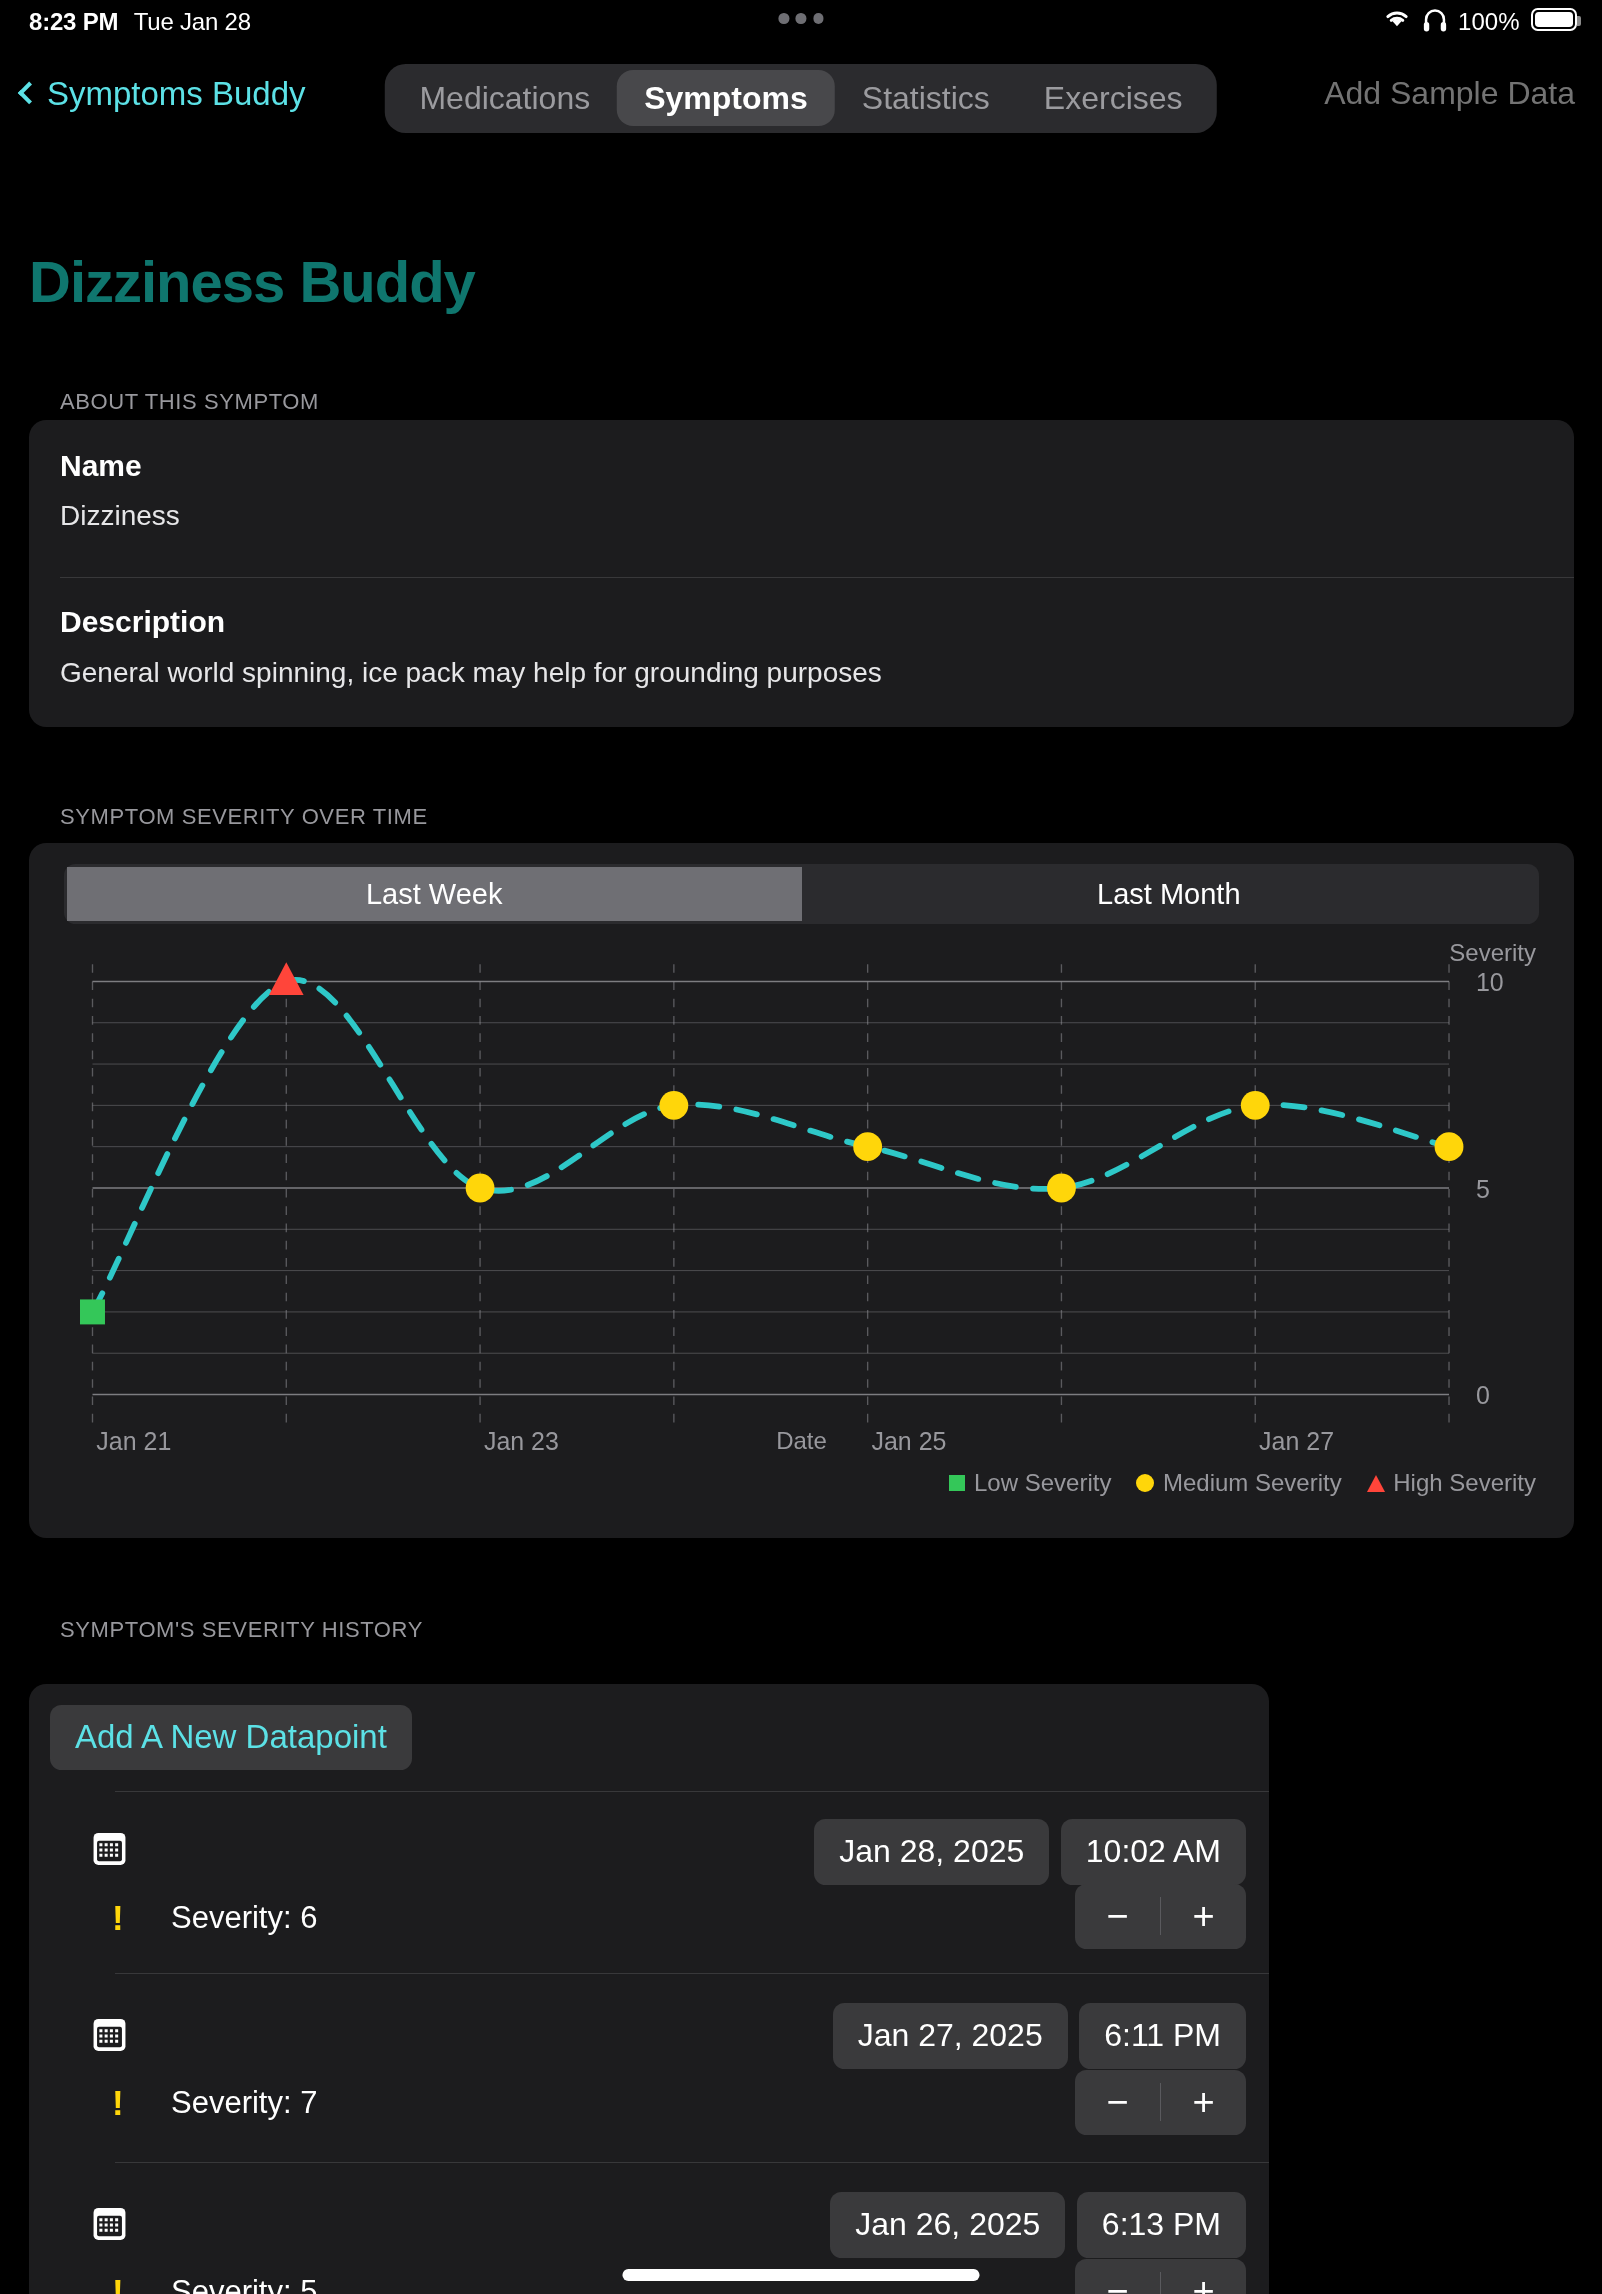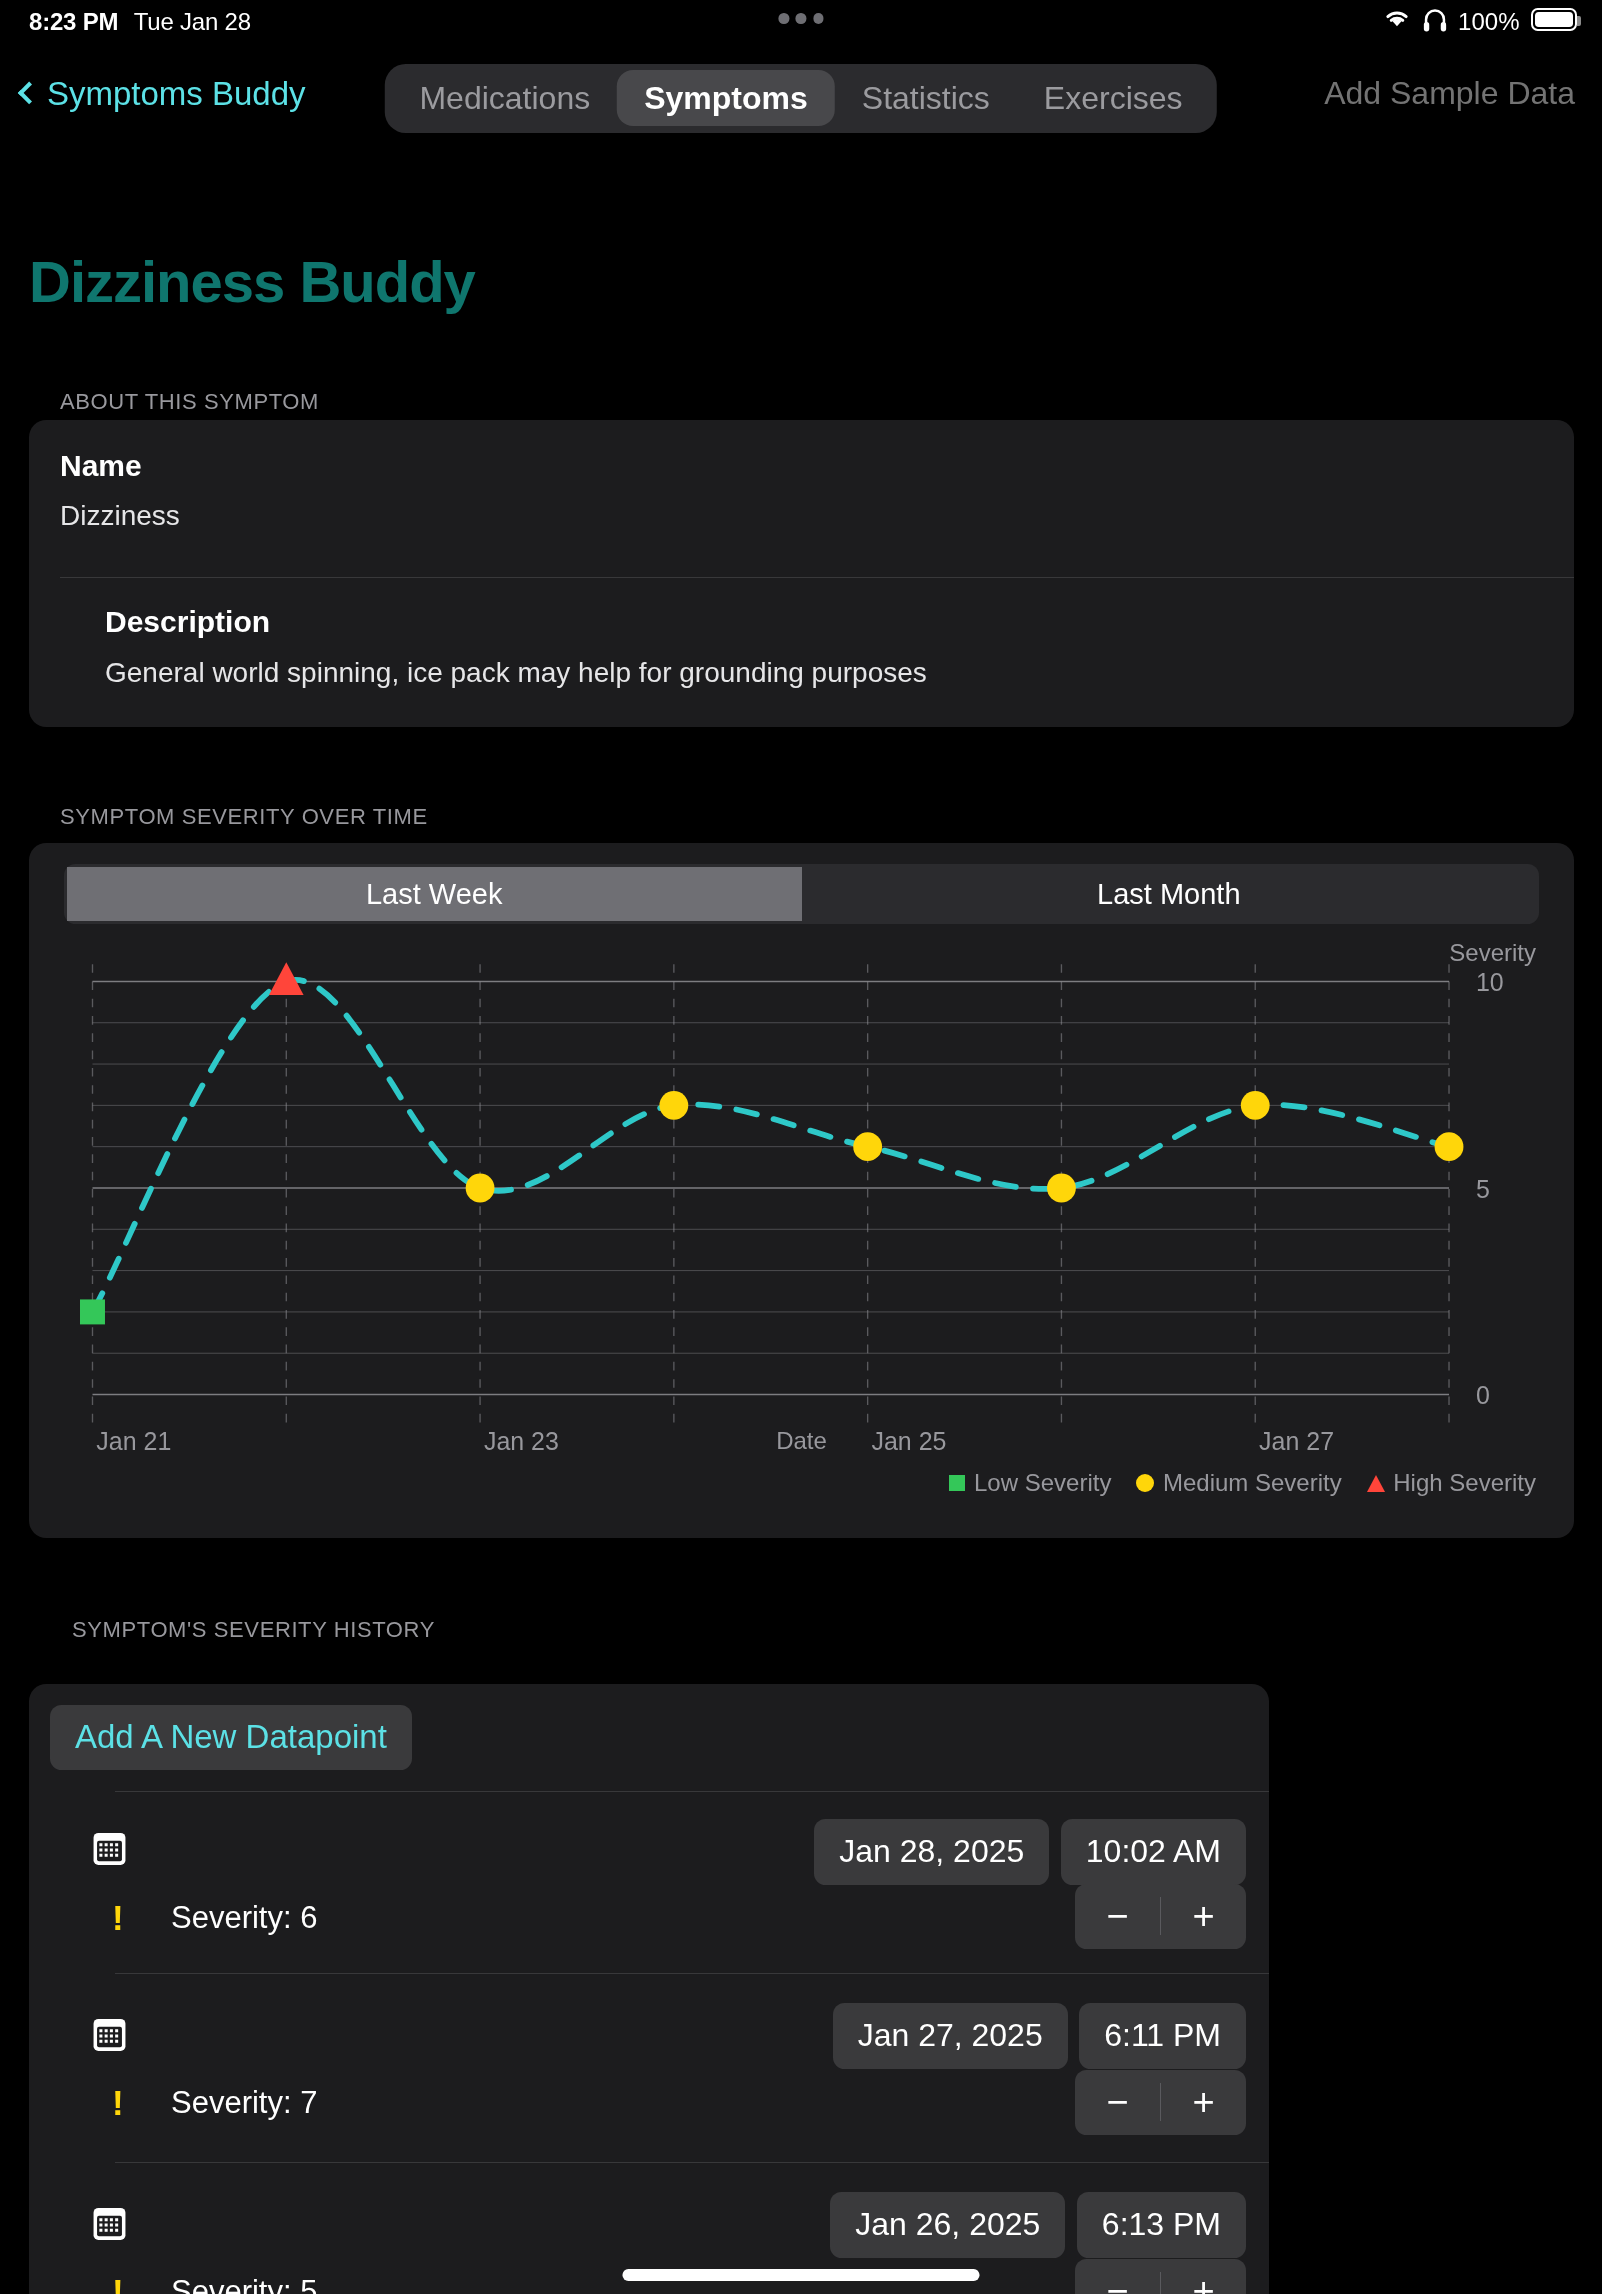--- a/index.html
+++ b/index.html
@@ -76,21 +76,21 @@
   .sev-label { position:absolute; right:38px; top:-3.8px; font-size:24px; color:#98989d; }
   .date-axis-title { position:absolute; font-size:24px; color:#98989d; left:50%; transform:translateX(-50%); }
   .legend { position:absolute; right:38px; display:flex; align-items:center; gap:9.6px; font-size:24px; color:#98989d; }
   .legend .it { display:flex; align-items:center; gap:8.6px; margin-left:15.4px; }
   .lg-sq { width:16.3px; height:16.3px; background:#34c759; }
   .lg-ci { width:18px; height:18px; border-radius:50%; background:#ffd60a; }
   .lg-tr { width:0; height:0; border-left:9.6px solid transparent; border-right:9.6px solid transparent;
            border-bottom:17.3px solid #ff453a; }
 
   
-  .hist-hdr { position:absolute; left:72px; top:1617px; }
+  .hist-hdr { position:absolute; left:60px; top:1617px; }
   .hist-card { position:absolute; left:29px; top:1656px; width:1240px; height:638px; overflow:hidden;margin-top:28px; }
   .add-btn { margin:21px 0 0 21px; display:inline-block; background:#3a3a3c; color:#5ce1e6;
              font-size:33px; padding:13.4px 25px; border-radius:11.5px; cursor:pointer; }
   .hist-divider { height:1px; background:#38383a; margin-left:86px; }
 
   .hrow { position:relative; }
   .hrow .cal { position:absolute; left:63px; width:35px; height:37px; }
   .hrow .bang { position:absolute; left:83px; font-size:35px; color:#ffd60a; font-weight:700; line-height:1; }
   .hrow .sev-text { position:absolute; left:142px; font-size:31px; color:#ffffff; }
   .pill { background:#3a3a3c; border-radius:11.5px; color:#fff; font-size:32px;
@@ -159,21 +159,21 @@
 
   <div class="page-title">Dizziness Buddy</div>
 
   <div class="sect-hdr about-hdr">ABOUT THIS SYMPTOM</div>
   <div class="card about-card">
     <div class="about-row" style="padding-top:29px;">
       <div class="fld-label">Name</div>
       <div class="fld-value" style="margin-top:17.3px;">Dizziness</div>
     </div>
     <div class="divider" style="margin-top:29px;"></div>
-    <div class="about-row" style="padding-top:27px;margin-left:45px;">
+    <div class="about-row" style="padding-top:27px;">
       <div class="fld-label">Description</div>
       <div class="fld-value" style="margin-top:17.3px;">General world spinning, ice pack may help for grounding purposes</div>
     </div>
   </div>
 
   <div class="sect-hdr chart-hdr">SYMPTOM SEVERITY OVER TIME</div>
   <div class="card chart-card">
 
     <div class="seg2">
       <div class="active">Last Week</div>

